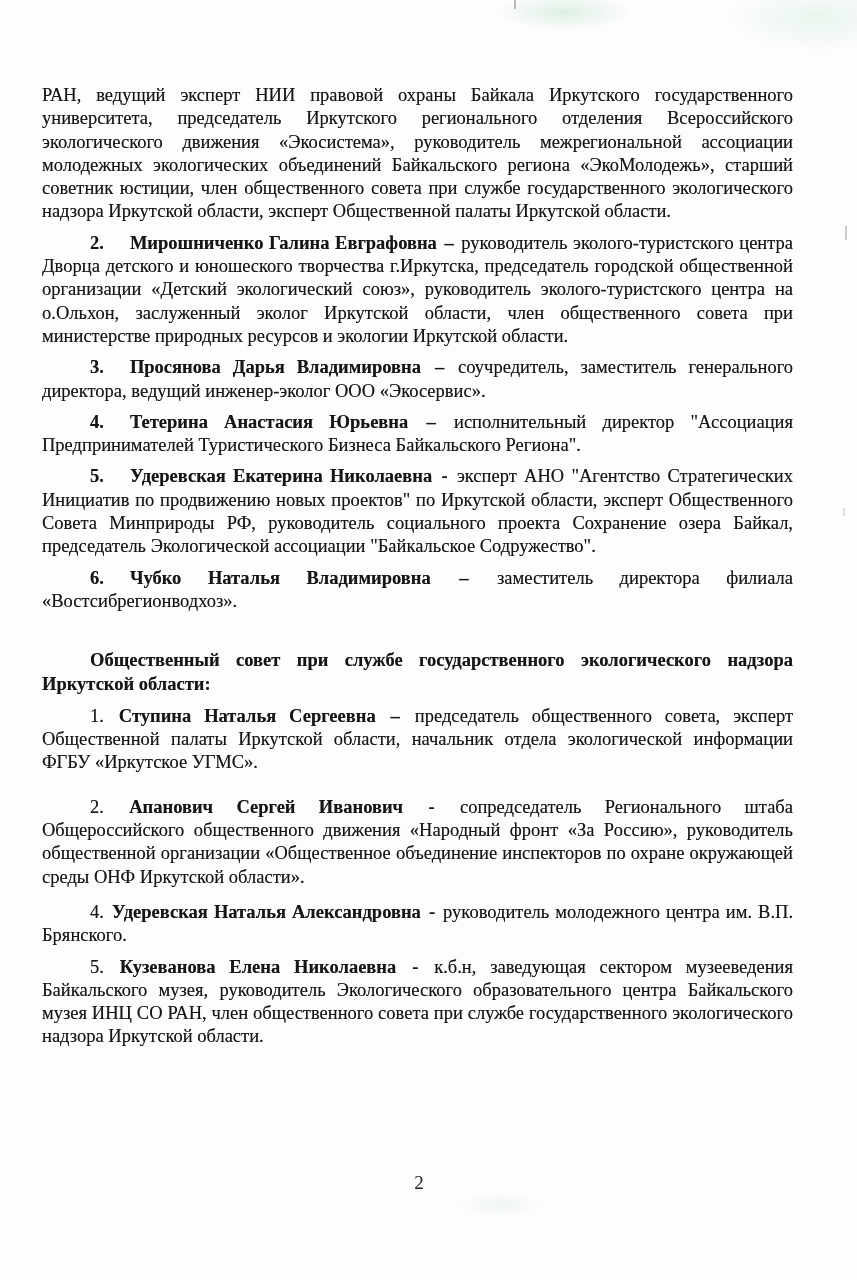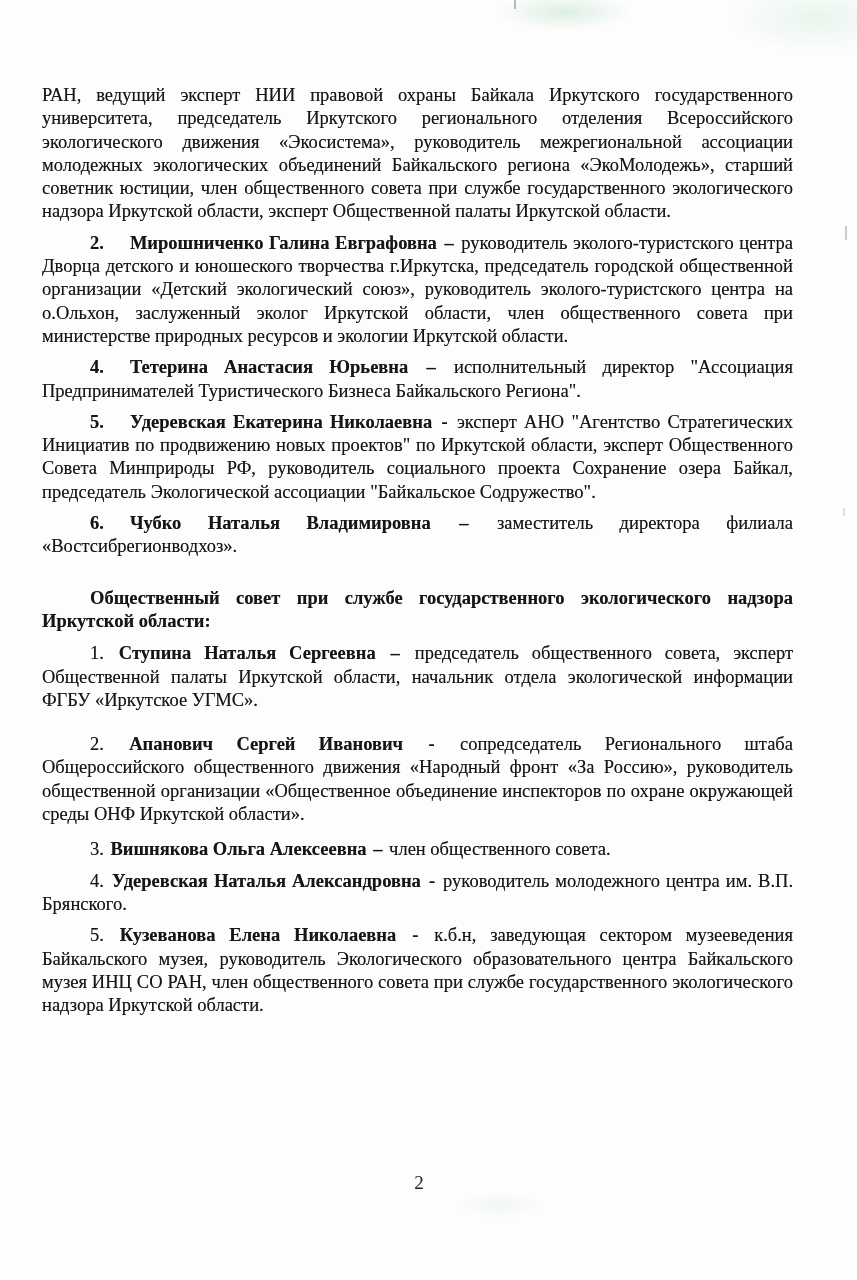--- a/index.html
+++ b/index.html
@@ -30,21 +30,21 @@
     text-align: justify;
     color: #161616;
     text-indent: 48px;
     text-shadow: 0 0 0.5px rgba(0,0,0,0.5);
   }
   p.cont { text-indent: 0; }
   .b { font-weight: bold; }
   .num1 { margin-right: 26px; }
   .num2 { margin-right: 2px; }
   .sep { margin: 0 2px; }
-  .heading { margin-top: 28px; margin-bottom: 9px; }
+  .heading { margin-top: 36px; margin-bottom: 9px; }
   .gap-lg { margin-bottom: 12px; margin-top: 21px; }
   .pagenum {
     position: absolute;
     top: 1172px; left: 399px;
     width: 40px;
     text-align: center;
     font-size: 19px;
     color: #242424;
   }
   .tick {
@@ -62,34 +62,34 @@
   <div class="tick tick-a"></div>
   <div class="tick tick-b"></div>
   <div class="tick tick-c"></div>
 
   <div class="content">
 
     <p class="cont">РАН, ведущий эксперт НИИ правовой охраны Байкала Иркутского государственного университета, председатель Иркутского регионального отделения Всероссийского экологического движения «Экосистема», руководитель межрегиональной ассоциации молодежных экологических объединений Байкальского региона «ЭкоМолодежь», старший советник юстиции, член общественного совета при службе государственного экологического надзора Иркутской области, эксперт Общественной палаты Иркутской области.</p>
 
     <p><span class="b num1">2.</span><span class="b">Мирошниченко Галина Евграфовна</span> <span class="b sep">–</span> <span>руководитель эколого-туристского центра Дворца детского и юношеского творчества г.Иркутска, председатель городской общественной организации «Детский экологический союз», руководитель эколого-туристского центра на о.Ольхон, заслуженный эколог Иркутской области, член общественного совета при министерстве природных ресурсов и экологии Иркутской области.</span></p>
 
+    <p><span class="b num1">3.</span><span class="b">Просянова Дарья Владимировна</span> <span class="b sep">–</span> <span>соучредитель, заместитель генерального директора, ведущий инженер-эколог ООО «Экосервис».</span></p>
 
     <p><span class="b num1">4.</span><span class="b">Тетерина Анастасия Юрьевна</span> <span class="b sep">–</span> <span>исполнительный директор "Ассоциация Предпринимателей Туристического Бизнеса Байкальского Региона".</span></p>
 
     <p><span class="b num1">5.</span><span class="b">Удеревская Екатерина Николаевна</span> <span class="b sep">-</span> <span>эксперт АНО "Агентство Стратегических Инициатив по продвижению новых проектов" по Иркутской области, эксперт Общественного Совета Минприроды РФ, руководитель социального проекта Сохранение озера Байкал, председатель Экологической ассоциации "Байкальское Содружество".</span></p>
 
     <p><span class="b num1">6.</span><span class="b">Чубко Наталья Владимировна</span> <span class="b sep">–</span> <span>заместитель директора филиала «Востсибрегионводхоз».</span></p>
 
     <p class="b heading">Общественный совет при службе государственного экологического надзора Иркутской области:</p>
 
     <p><span class="num2">1.</span> <span class="b">Ступина Наталья Сергеевна</span> <span class="b sep">–</span> <span>председатель общественного совета, эксперт Общественной палаты Иркутской области, начальник отдела экологической информации ФГБУ «Иркутское УГМС».</span></p>
 
     <p class="gap-lg"><span class="num2">2.</span> <span class="b">Апанович Сергей Иванович</span> <span class="b sep">-</span> <span>сопредседатель Регионального штаба Общероссийского общественного движения «Народный фронт «За Россию», руководитель общественной организации «Общественное объединение инспекторов по охране окружающей среды ОНФ Иркутской области».</span></p>
 
-    <p><span class="num2">3.</span> <span class="b">Вишнякова Ольга Алексеевна</span> <span class="b sep">–</span> <span>член общественного совета.</span></p>
 
     <p><span class="num2">4.</span> <span class="b">Удеревская Наталья Александровна</span> <span class="b sep">-</span> <span>руководитель молодежного центра им. В.П. Брянского.</span></p>
 
     <p><span class="num2">5.</span> <span class="b">Кузеванова Елена Николаевна</span> <span class="b sep">-</span> <span>к.б.н, заведующая сектором музееведения Байкальского музея, руководитель Экологического образовательного центра Байкальского музея ИНЦ СО РАН, член общественного совета при службе государственного экологического надзора Иркутской области.</span></p>
 
   </div>
 
   <div class="pagenum">2</div>
 </div>
 

